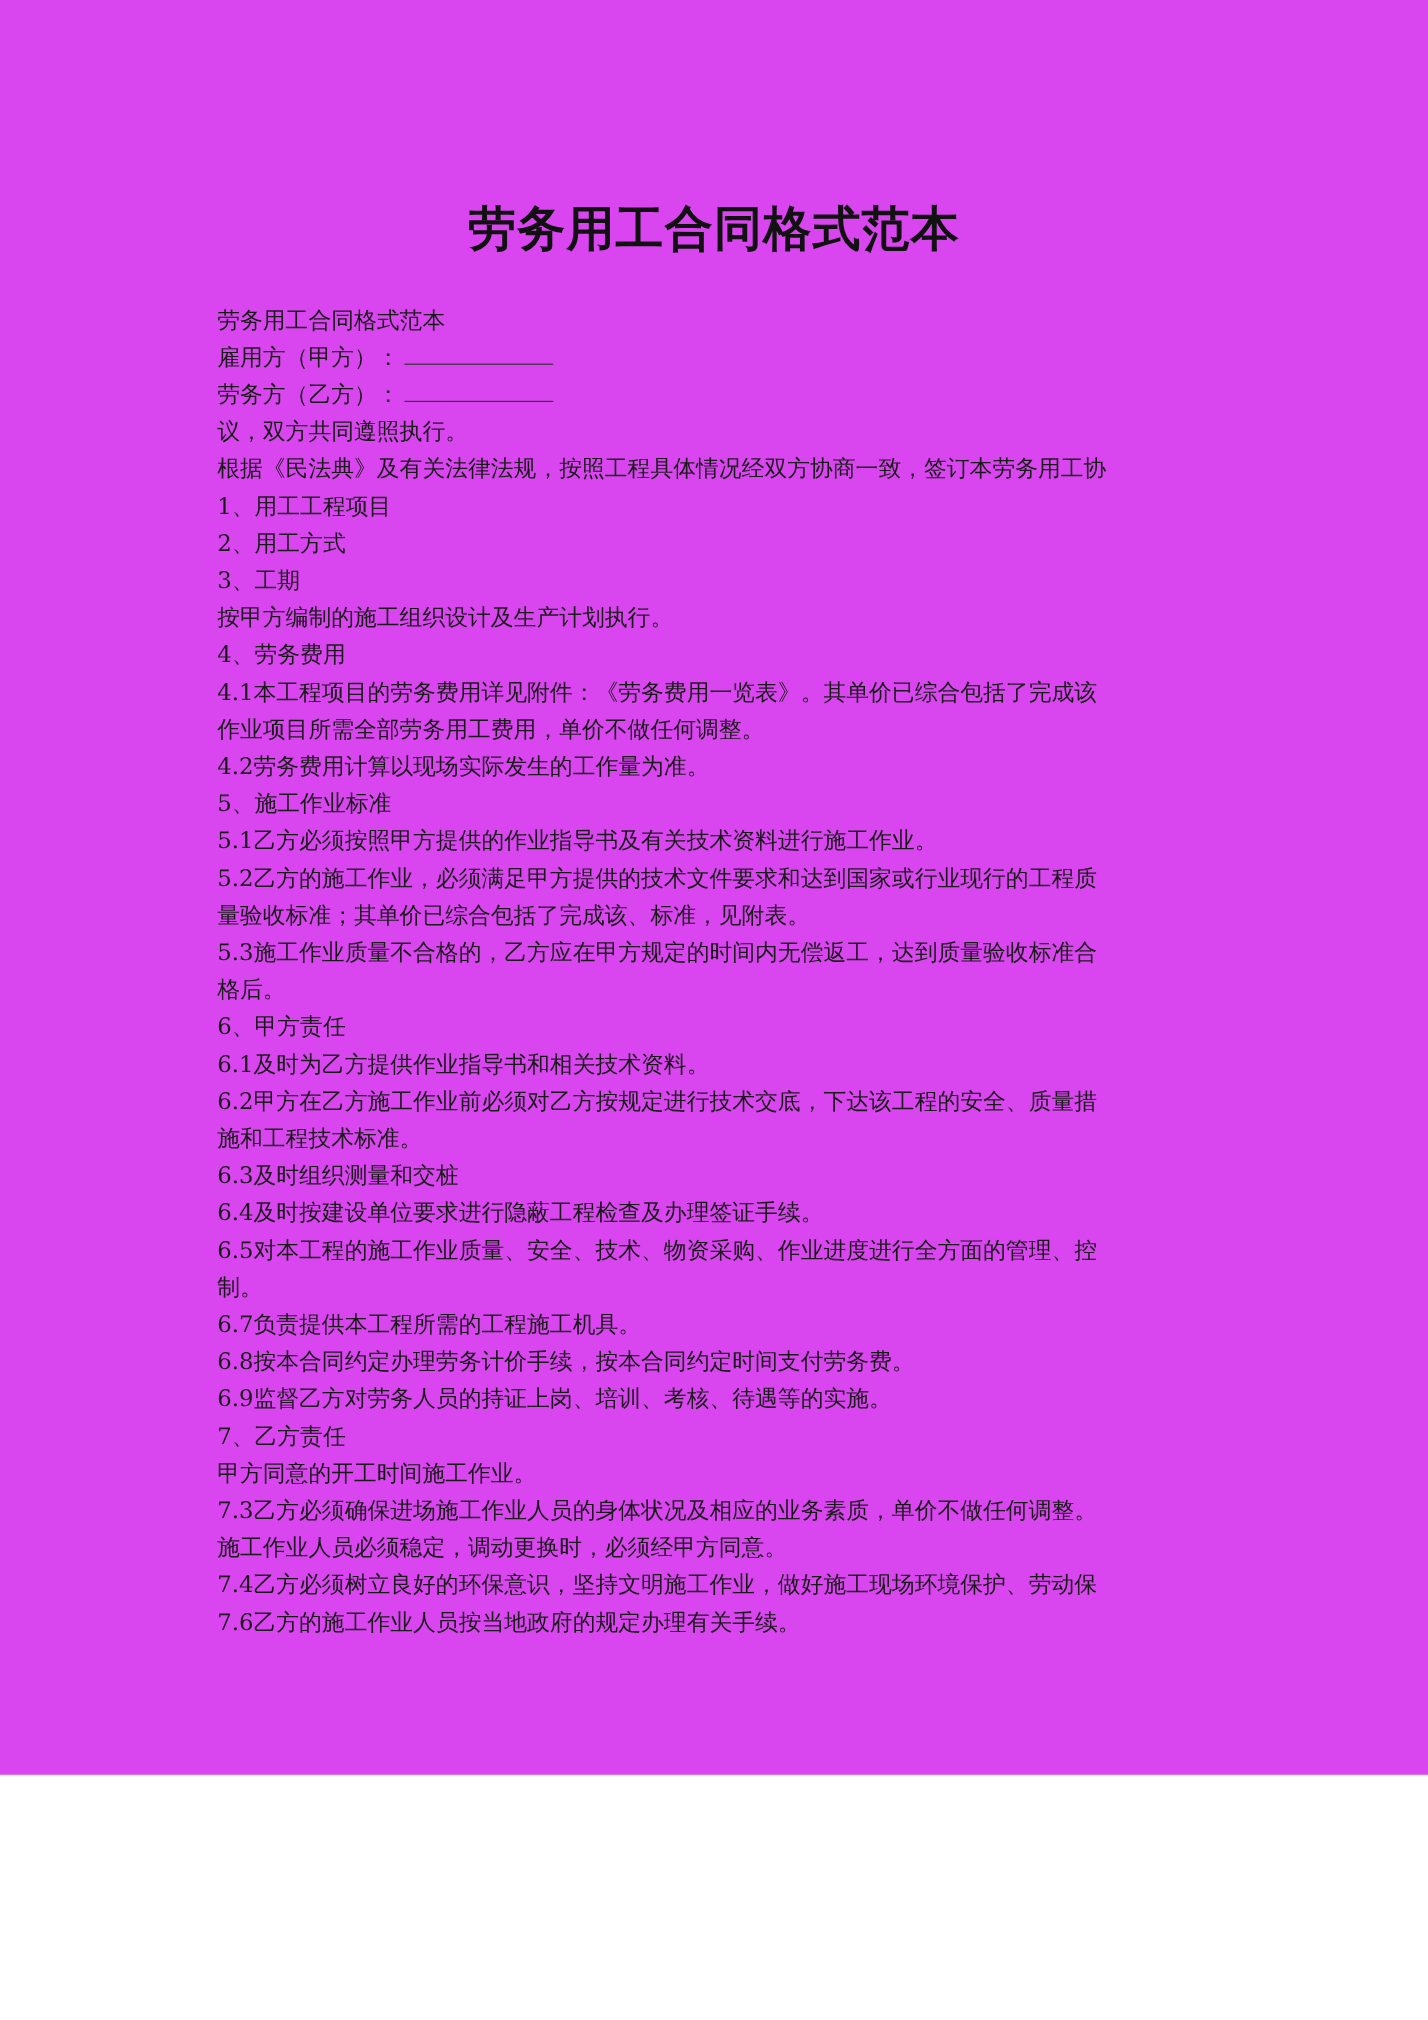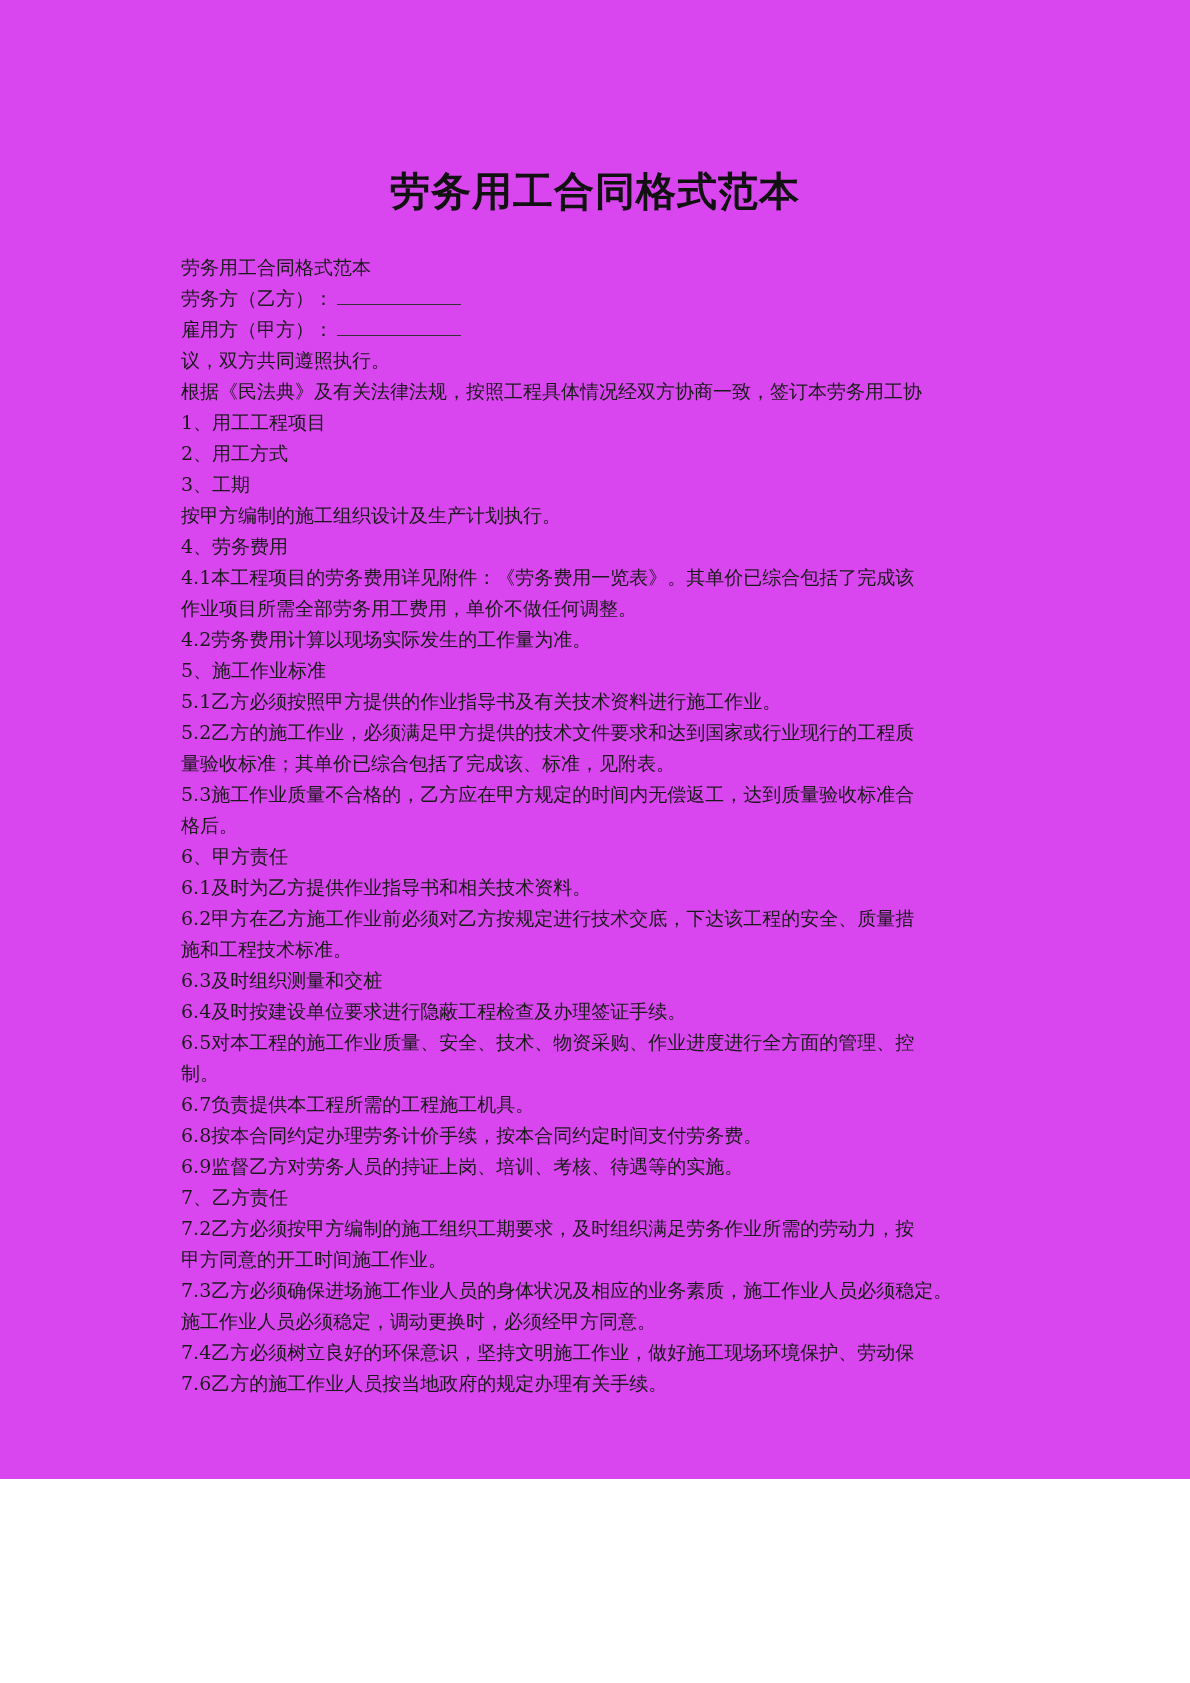--- a/index.html
+++ b/index.html
@@ -13,22 +13,22 @@
   .line { white-space: nowrap; height: 31px; }
   .blank { display: inline-block; width: 124px; border-bottom: 1px solid #333; height: 20px; vertical-align: baseline; margin-left: 4px; }
 </style>
 </head>
 <body>
 
 <div class="page">
   <div class="title">劳务用工合同格式范本</div>
   <div class="body-text" id="body-text">
       <div class="line"><span>劳务用工合同格式范本</span></div>
+      <div class="line"><span>雇用方（甲方）：</span><span class="blank"></span></div>
       <div class="line"><span>劳务方（乙方）：</span><span class="blank"></span></div>
-      <div class="line"><span>雇用方（甲方）：</span><span class="blank"></span></div>
       <div class="line"><span>议，双方共同遵照执行。</span></div>
       <div class="line"><span>根据《民法典》及有关法律法规，按照工程具体情况经双方协商一致，签订本劳务用工协</span></div>
       <div class="line"><span>1、用工工程项目</span></div>
       <div class="line"><span>2、用工方式</span></div>
       <div class="line"><span>3、工期</span></div>
       <div class="line"><span>按甲方编制的施工组织设计及生产计划执行。</span></div>
       <div class="line"><span>4、劳务费用</span></div>
       <div class="line"><span>4.1本工程项目的劳务费用详见附件：《劳务费用一览表》。其单价已综合包括了完成该</span></div>
       <div class="line"><span>作业项目所需全部劳务用工费用，单价不做任何调整。</span></div>
       <div class="line"><span>4.2劳务费用计算以现场实际发生的工作量为准。</span></div>
@@ -43,20 +43,19 @@
       <div class="line"><span>6.2甲方在乙方施工作业前必须对乙方按规定进行技术交底，下达该工程的安全、质量措</span></div>
       <div class="line"><span>施和工程技术标准。</span></div>
       <div class="line"><span>6.3及时组织测量和交桩</span></div>
       <div class="line"><span>6.4及时按建设单位要求进行隐蔽工程检查及办理签证手续。</span></div>
       <div class="line"><span>6.5对本工程的施工作业质量、安全、技术、物资采购、作业进度进行全方面的管理、控</span></div>
       <div class="line"><span>制。</span></div>
       <div class="line"><span>6.7负责提供本工程所需的工程施工机具。</span></div>
       <div class="line"><span>6.8按本合同约定办理劳务计价手续，按本合同约定时间支付劳务费。</span></div>
       <div class="line"><span>6.9监督乙方对劳务人员的持证上岗、培训、考核、待遇等的实施。</span></div>
       <div class="line"><span>7、乙方责任</span></div>
-      <div class="line"><span>7.2乙方必须按甲方编制的施工组织工期要求，及时组织满足劳务作业所需的劳动力，按</span></div>
       <div class="line"><span>甲方同意的开工时间施工作业。</span></div>
-      <div class="line"><span>7.3乙方必须确保进场施工作业人员的身体状况及相应的业务素质，施工作业人员必须稳定。</span></div>
+      <div class="line"><span>7.3乙方必须确保进场施工作业人员的身体状况及相应的业务素质，单价不做任何调整。</span></div>
       <div class="line"><span>施工作业人员必须稳定，调动更换时，必须经甲方同意。</span></div>
       <div class="line"><span>7.4乙方必须树立良好的环保意识，坚持文明施工作业，做好施工现场环境保护、劳动保</span></div>
       <div class="line"><span>7.6乙方的施工作业人员按当地政府的规定办理有关手续。</span></div>
     </div>
 </div>
 
 </body></html>

